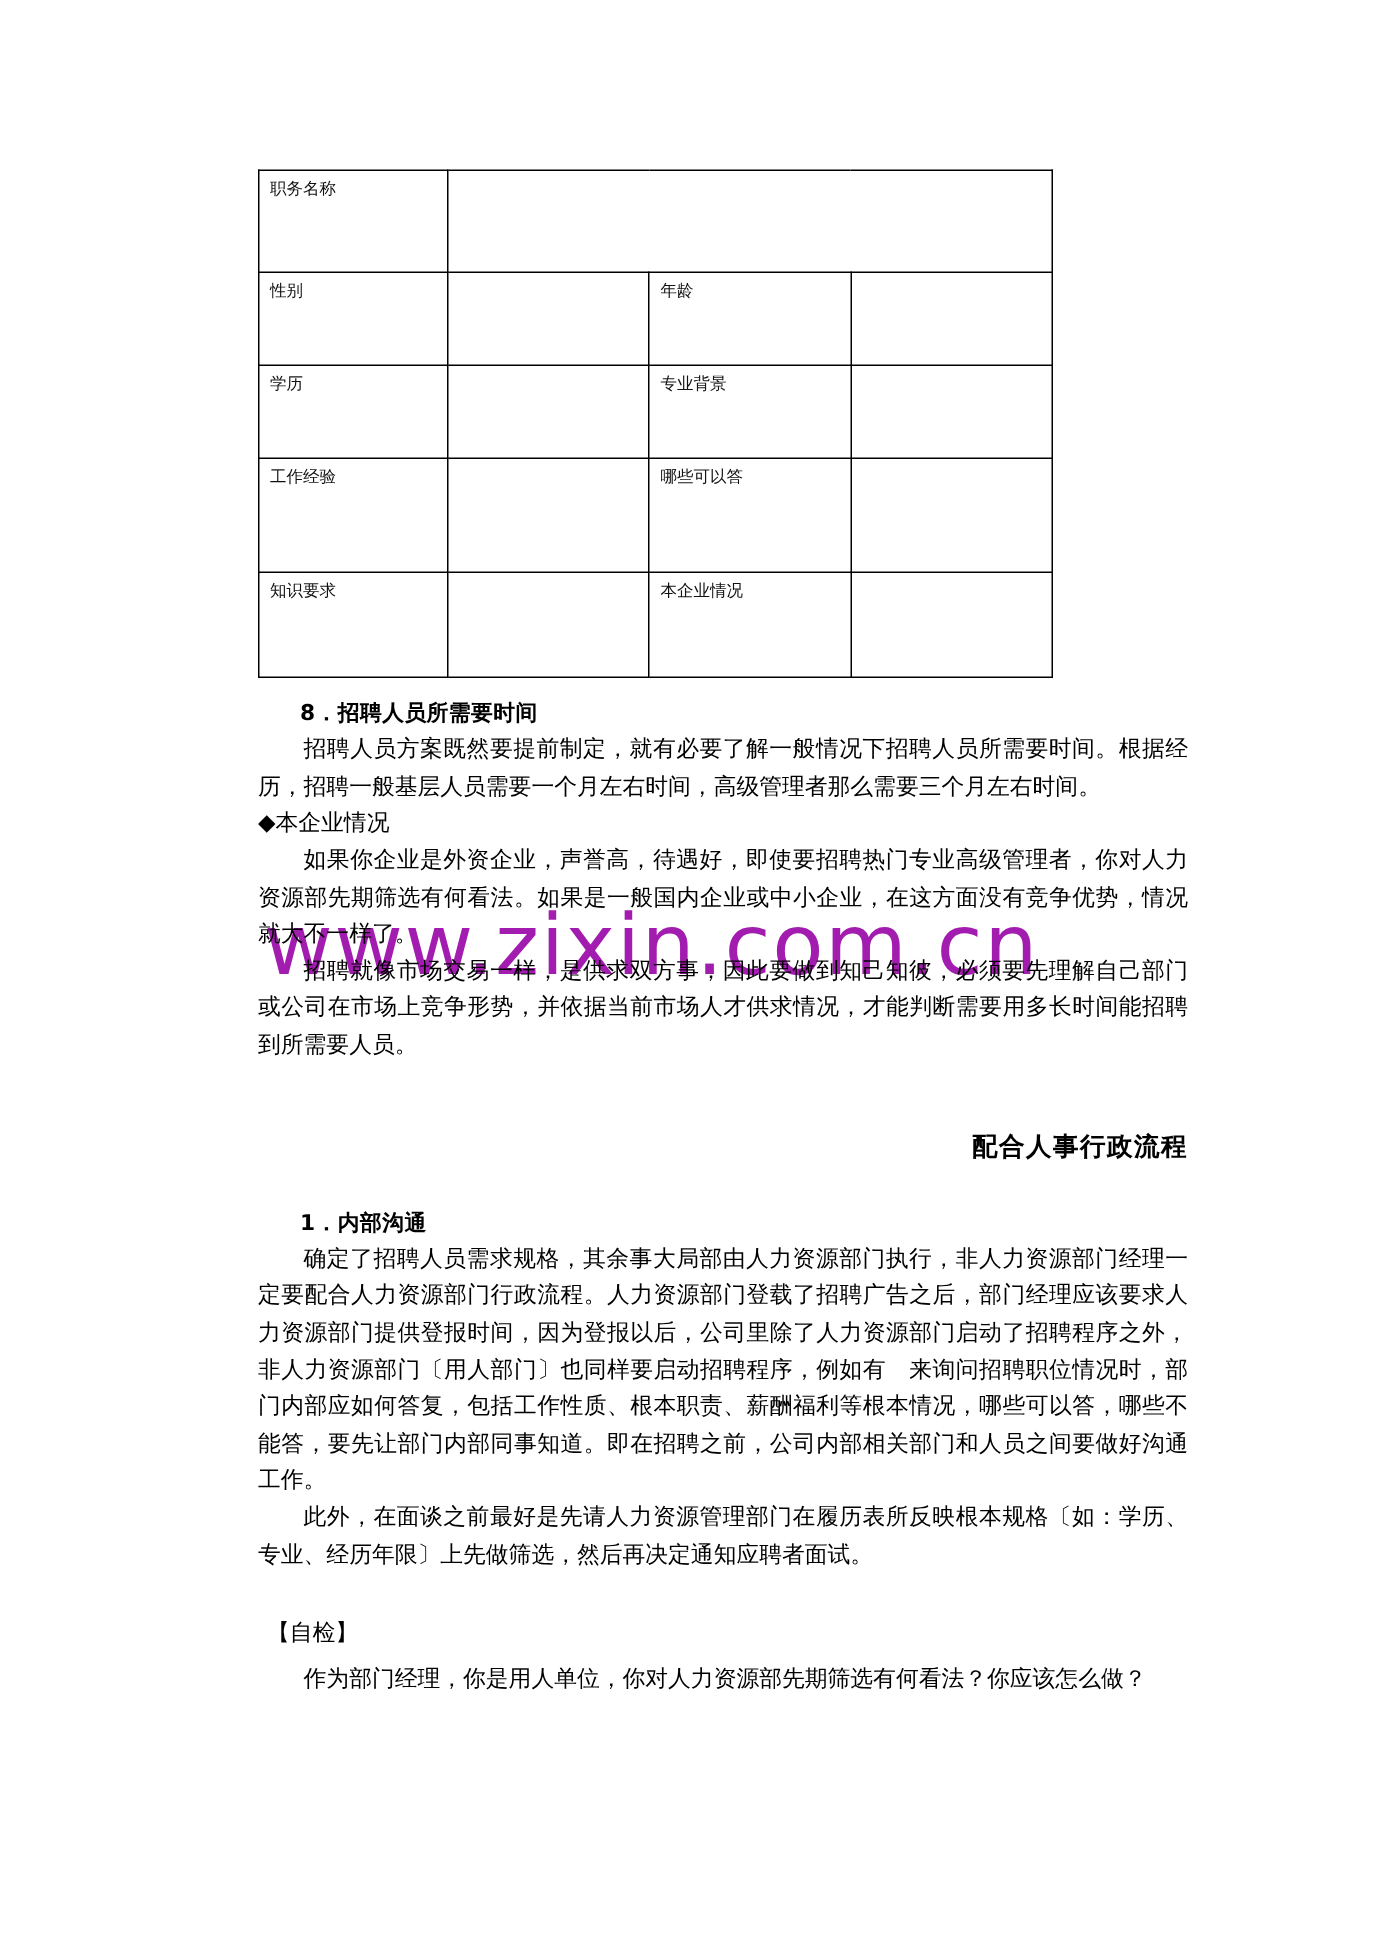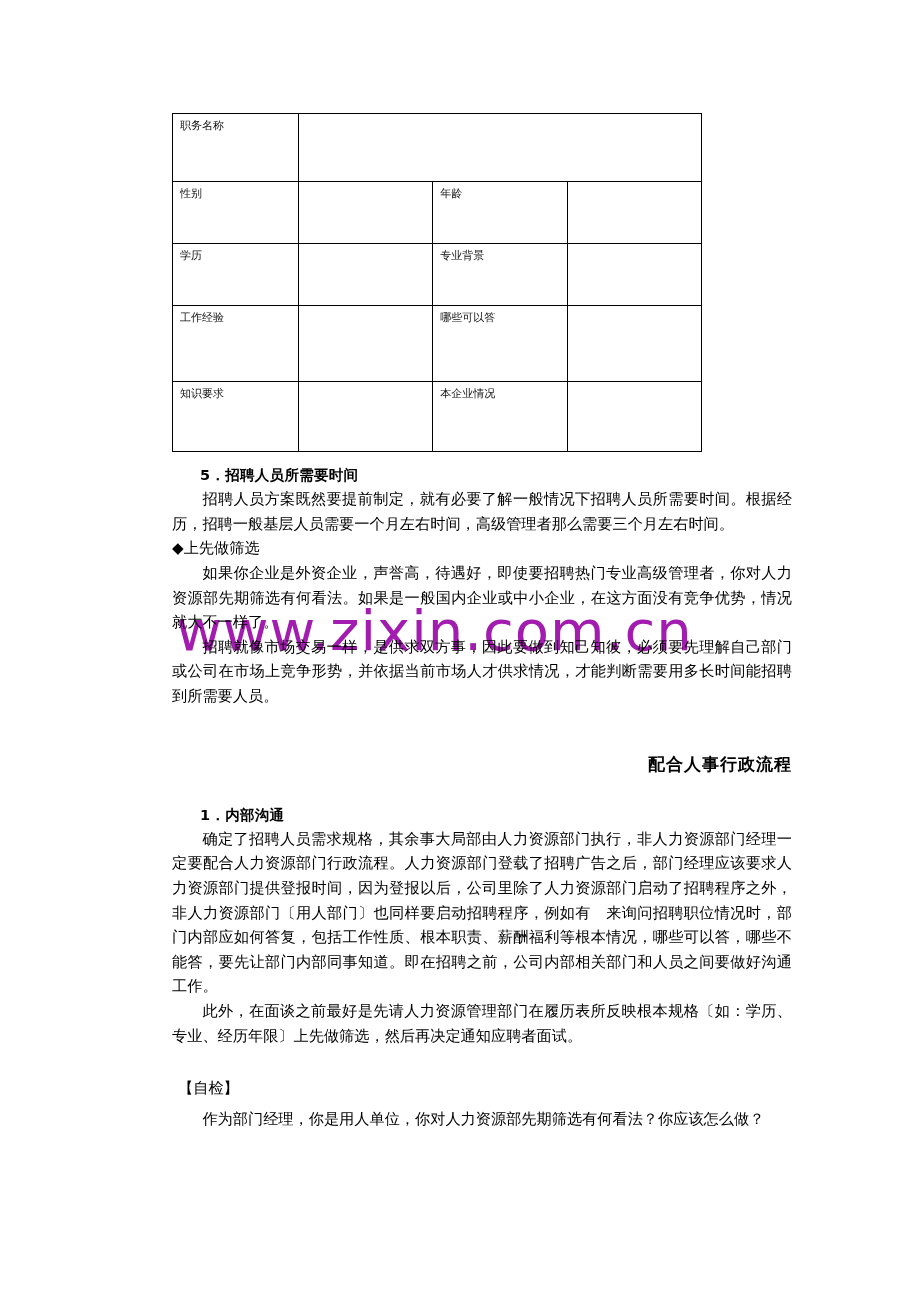--- a/index.html
+++ b/index.html
@@ -164,26 +164,26 @@
         </tr>
         <tr class="r5">
           <td class="col-a">知识要求</td>
           <td class="col-b"></td>
           <td class="col-c">本企业情况</td>
           <td class="col-d"></td>
         </tr>
       </tbody>
     </table>
 
-    <div class="h-num">5．招聘人员所需要时间</div>
+    <div class="h-num">8．招聘人员所需要时间</div>
 
     <p class="body">招聘人员方案既然要提前制定，就有必要了解一般情况下招聘人员所需要时间。根据经历，招聘一般基层人员需要一个月左右时间，高级管理者那么需要三个月左右时间。</p>
 
 
-    <p class="bullet">◆上先做筛选</p>
+    <p class="bullet">◆本企业情况</p>
 
     <p class="body">如果你企业是外资企业，声誉高，待遇好，即使要招聘热门专业高级管理者，你对人力资源部先期筛选有何看法。如果是一般国内企业或中小企业，在这方面没有竞争优势，情况就大不一样了。</p>
 
     <p class="body">招聘就像市场交易一样，是供求双方事，因此要做到知己知彼，必须要先理解自己部门或公司在市场上竞争形势，并依据当前市场人才供求情况，才能判断需要用多长时间能招聘到所需要人员。</p>
 
     <h2 class="center-title">配合人事行政流程</h2>
 
     <div class="h-num">1．内部沟通</div>
 
     <p class="body">确定了招聘人员需求规格，其余事大局部由人力资源部门执行，非人力资源部门经理一定要配合人力资源部门行政流程。人力资源部门登载了招聘广告之后，部门经理应该要求人力资源部门提供登报时间，因为登报以后，公司里除了人力资源部门启动了招聘程序之外，非人力资源部门〔用人部门〕也同样要启动招聘程序，例如有　来询问招聘职位情况时，部门内部应如何答复，包括工作性质、根本职责、薪酬福利等根本情况，哪些可以答，哪些不能答，要先让部门内部同事知道。即在招聘之前，公司内部相关部门和人员之间要做好沟通工作。</p>

